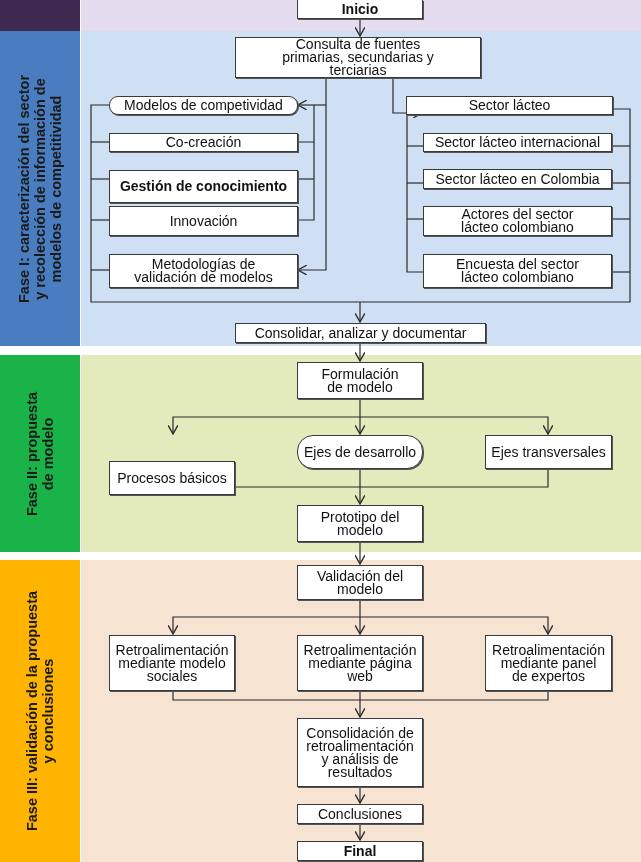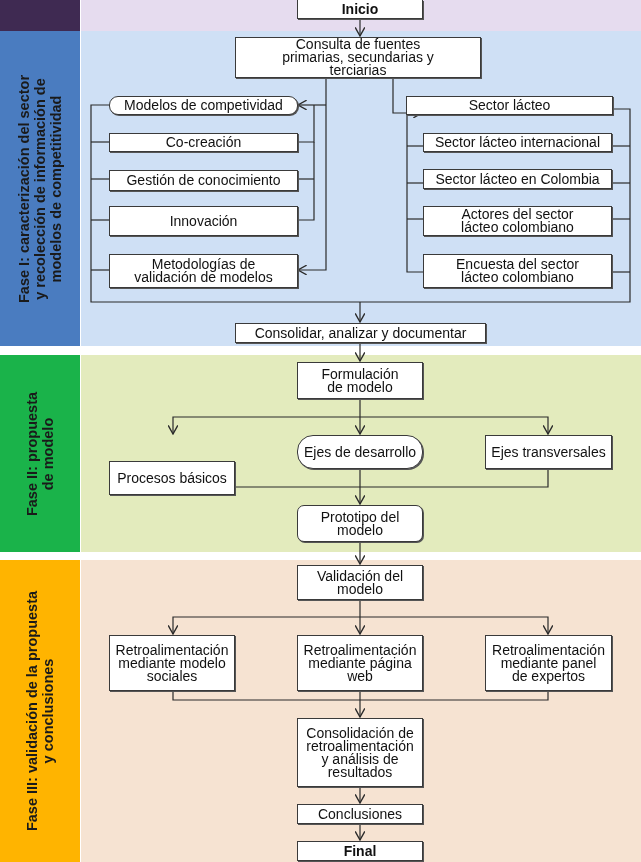--- a/index.html
+++ b/index.html
@@ -104,39 +104,39 @@
 
   <line x1="360" y1="787" x2="360" y2="803" marker-end="url(#arr)"></line>
   <line x1="360" y1="824" x2="360" y2="840" marker-end="url(#arr)"></line>
 </svg>
 
 <div class="box bold" style="left:297px;top:0;width:126px;height:19px;border-top:none;">Inicio</div>
 <div class="box" style="left:235px;top:37px;width:246px;height:41px;padding:0 30px;">Consulta de fuentes primarias, secundarias y terciarias</div>
 
 <div class="box" style="left:109px;top:96px;width:189px;height:19px;border-radius:9px;">Modelos de competividad</div>
 <div class="box" style="left:109px;top:133px;width:189px;height:19px;">Co-creación</div>
-<div class="box" style="left:109px;top:170px;width:189px;height:21px;">Gestión de conocimiento</div>
+<div class="box" style="left:109px;top:170px;width:189px;height:33px;font-weight:bold;">Gestión de conocimiento</div>
 <div class="box" style="left:109px;top:206px;width:189px;height:30px;">Innovación</div>
 <div class="box" style="left:109px;top:254px;width:189px;height:34px;padding:0 12px;">Metodologías de validación de modelos</div>
 
 <div class="box" style="left:406px;top:96px;width:207px;height:19px;">Sector lácteo</div>
 <div class="box" style="left:423px;top:133px;width:189px;height:19px;">Sector lácteo internacional</div>
 <div class="box" style="left:423px;top:169px;width:189px;height:20px;">Sector lácteo en Colombia</div>
 <div class="box" style="left:423px;top:206px;width:189px;height:30px;padding:0 25px;">Actores del sector lácteo colombiano</div>
 <div class="box" style="left:423px;top:254px;width:189px;height:34px;padding:0 22px;">Encuesta del sector lácteo colombiano</div>
 
 <div class="box" style="left:235px;top:323px;width:251px;height:20px;">Consolidar, analizar y documentar</div>
 
 <div class="box" style="left:297px;top:362px;width:126px;height:37px;padding:0 25px;">Formulación de modelo</div>
 
 <div class="box" style="left:109px;top:461px;width:126px;height:34px;">Procesos básicos</div>
 <div class="box" style="left:297px;top:435px;width:126px;height:34px;border-radius:16px;">Ejes de desarrollo</div>
 <div class="box" style="left:485px;top:435px;width:127px;height:34px;">Ejes transversales</div>
 
-<div class="box" style="left:297px;top:505px;width:126px;height:37px;border-radius:7px;">Prototipo del modelo</div>
+<div class="box" style="left:297px;top:505px;width:126px;height:37px;">Prototipo del modelo</div>
 
 <div class="box" style="left:297px;top:565px;width:126px;height:35px;">Validación del modelo</div>
 
 <div class="box" style="left:109px;top:635px;width:126px;height:56px;padding:0 8px;">Retroalimentación mediante modelo sociales</div>
 <div class="box" style="left:297px;top:635px;width:126px;height:56px;padding:13px 8px;">Retroalimentación mediante página web</div>
 <div class="box" style="left:485px;top:635px;width:127px;height:56px;padding:0 8px;">Retroalimentación mediante panel de expertos</div>
 
 <div class="box" style="left:297px;top:718px;width:126px;height:69px;padding:0 10px;">Consolidación de retroalimentación y análisis de resultados</div>
 <div class="box" style="left:297px;top:804px;width:126px;height:20px;">Conclusiones</div>
 <div class="box bold" style="left:297px;top:841px;width:126px;height:20px;">Final</div>

